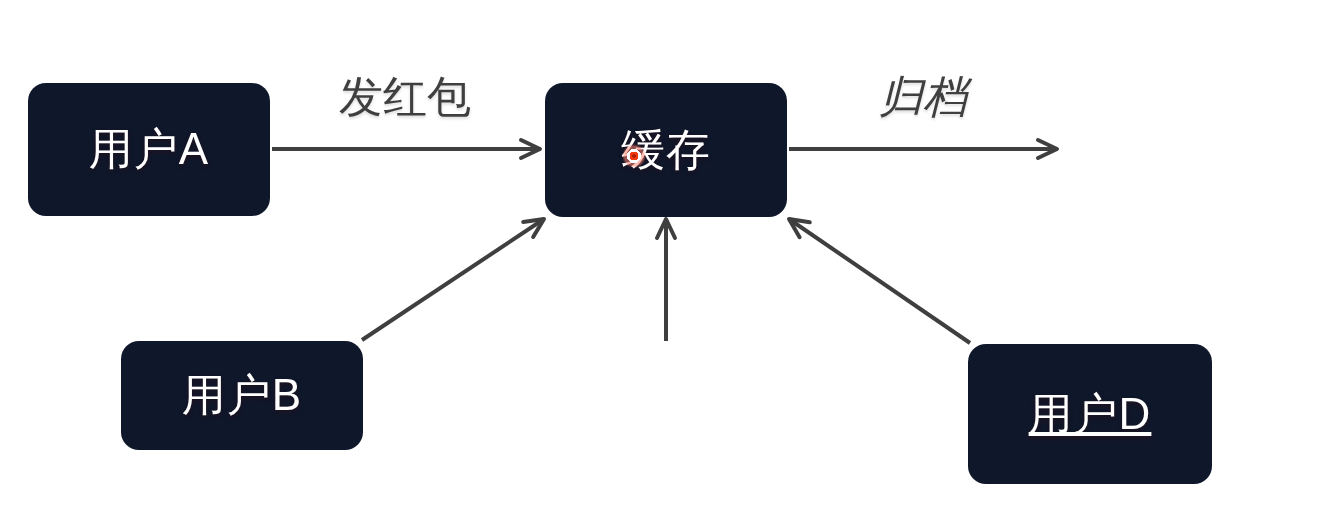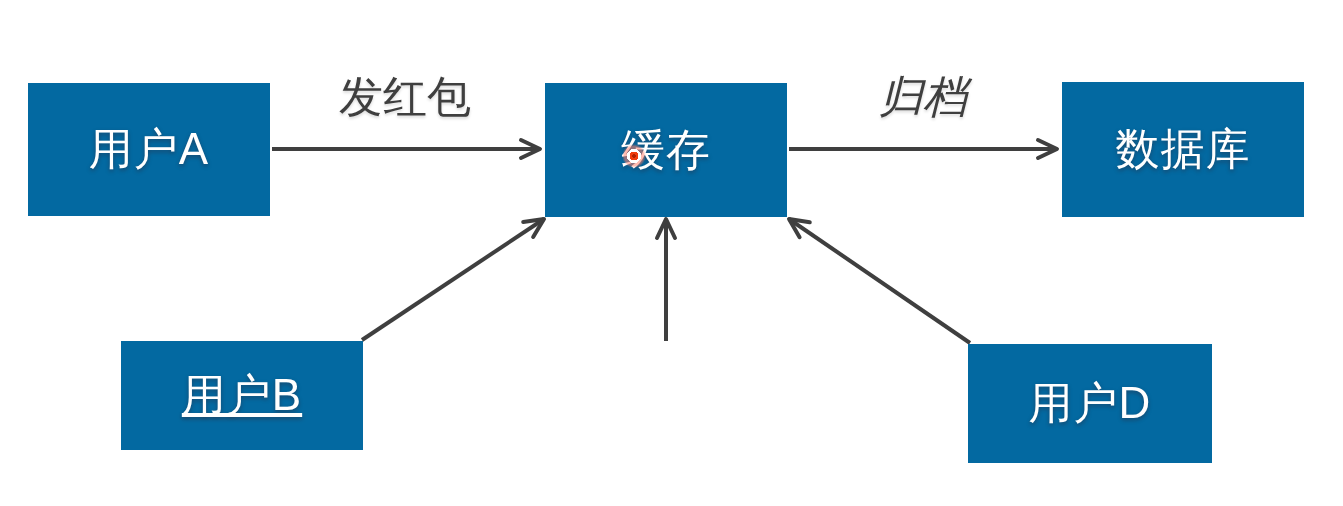--- a/index.html
+++ b/index.html
@@ -18,35 +18,36 @@
   .arrow-layer {
     position: absolute;
     left: 0;
     top: 0;
     width: 1343px;
     height: 506px;
     pointer-events: none;
   }
   .node {
     position: absolute;
-    background: #0369a1;
+    background: #0f172a;
     color: #ffffff;
     display: flex;
     align-items: center;
     justify-content: center;
     font-size: 44px;
     letter-spacing: 1px;
     text-shadow: 0 2px 4px rgba(70, 10, 10, 0.35);
+    border-radius: 18px;
   }
   .node-user-a   { left: 28px;   top: 83px;  width: 242px; height: 133px; }
   .node-cache    { left: 545px;  top: 83px;  width: 242px; height: 134px; }
   .node-database { left: 1062px; top: 82px;  width: 242px; height: 135px; }
-  .node-user-b   { left: 121px;  top: 341px; width: 242px; height: 109px; text-decoration: underline; }
+  .node-user-b   { left: 121px;  top: 341px; width: 242px; height: 109px; }
   .node-user-c   { left: 545px;  top: 341px; width: 242px; height: 136px; }
-  .node-user-d   { left: 968px;  top: 344px; width: 244px; height: 119px; }
+  .node-user-d   { left: 968px;  top: 344px; width: 244px; height: 140px; text-decoration: underline; }
   .edge-label {
     position: absolute;
     transform: translateX(-50%);
     color: #3f3f3f;
     font-size: 44px;
     white-space: nowrap;
     text-shadow: 0 2px 3px rgba(0, 0, 0, 0.15);
   }
   .edge-label-send { left: 405px; top: 68px; text-align: right; }
   .edge-label-archive { left: 923px; top: 68px; font-style: italic; }
@@ -84,23 +85,20 @@
   </svg>
 
   <div class="node node-user-a">
     <span>用户A</span>
   </div>
 
   <div class="node node-cache">
     <span>缓存</span>
   </div>
 
-  <div class="node node-database">
-    <span>数据库</span>
-  </div>
 
   <div class="node node-user-b">
     <span>用户B</span>
   </div>
 
 
   <div class="node node-user-d">
     <span>用户D</span>
   </div>
 

